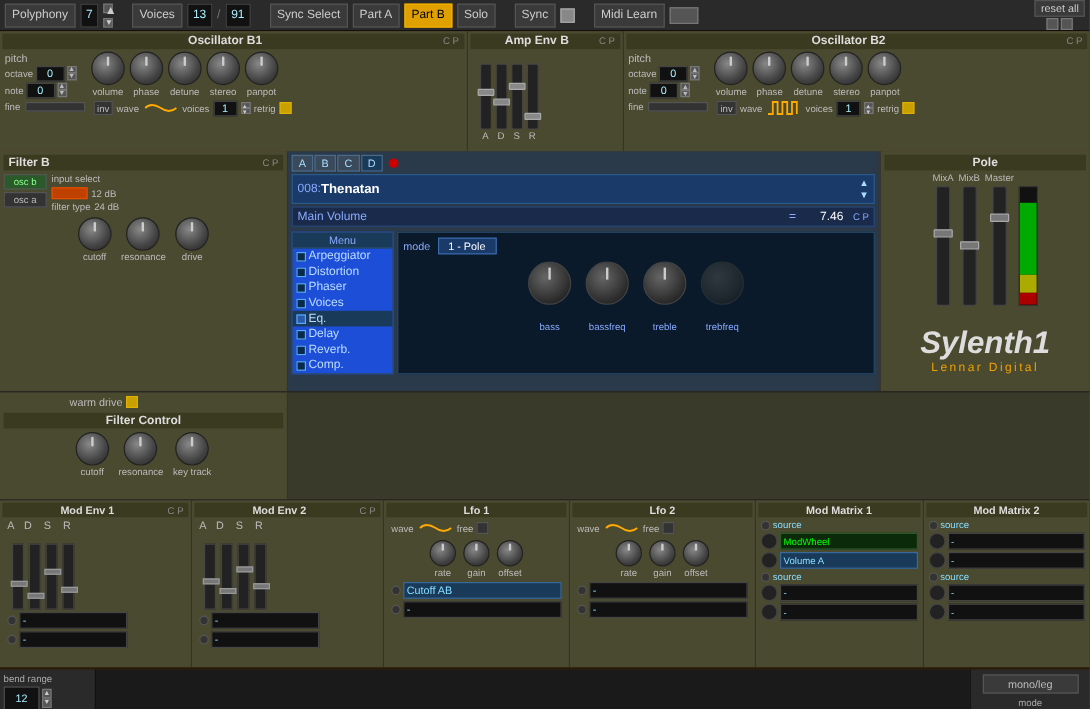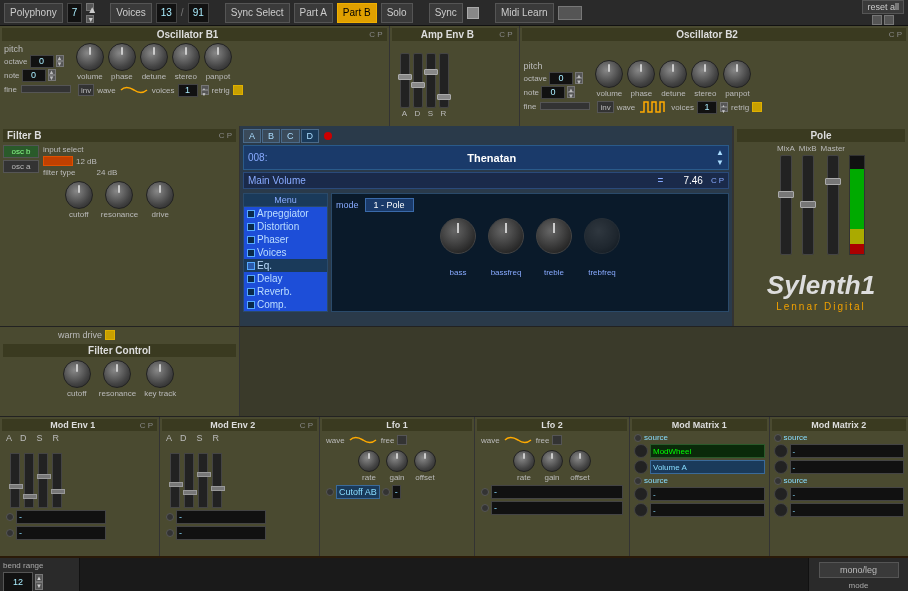--- a/index.html
+++ b/index.html
@@ -468,21 +468,21 @@
       <div class="fader-col">
         <div class="fader-track">
           <div class="fader-thumb" style="top:40px"></div>
         </div>
         <span class="fader-label">R</span>
       </div>
     </div>
   </div>
 
   <div style="flex:1;background:#4a4a30;padding:2px;">
-    <div style="display:flex;align-items:center;background:#3a3a20;padding:1px 4px;margin-bottom:19px;">
+    <div style="display:flex;align-items:center;background:#3a3a20;padding:1px 4px;margin-bottom:2px;">
       <span style="flex:1;text-align:center;font-size:10px;font-weight:bold;color:#ddd">Oscillator B2</span>
       <span class="cp-badge">C P</span>
     </div>
     <div style="display:flex;align-items:center;gap:3px">
       <div class="osc-pitch-area">
         <span style="font-size:9px;color:#bbb">pitch</span>
         <div class="pitch-row">
           <span style="font-size:8px">octave</span>
           <div class="num-small">0</div>
           <div style="display:flex;flex-direction:column">
@@ -557,21 +557,21 @@
       <div style="display:flex;flex-direction:column;gap:2px">
         <button class="f-mode-btn active">osc b</button>
         <button class="f-mode-btn">osc a</button>
       </div>
       <div style="display:flex;flex-direction:column;gap:2px">
         <span style="font-size:8px;color:#bbb">input select</span>
         <div style="display:flex;align-items:center;gap:3px">
           <div style="width:30px;height:10px;background:#c04000;border:1px solid #e05000"></div>
           <span style="font-size:8px;color:#bbb">12 dB</span>
         </div>
-        <div style="display:flex;align-items:center;gap:21px">
+        <div style="display:flex;align-items:center;gap:3px">
           <span style="font-size:8px;color:#bbb">filter type</span>
           <span style="font-size:8px;color:#bbb">24 dB</span>
         </div>
       </div>
     </div>
     <div style="display:flex;gap:8px;justify-content:center">
       <div class="knob-col">
         <div class="knob"></div>
         <span class="knob-label">cutoff</span>
       </div>
@@ -591,21 +591,21 @@
     <div style="display:flex;gap:1px;margin-bottom:2px;align-items:center">
       <button class="patch-tab">A</button>
       <button class="patch-tab">B</button>
       <button class="patch-tab">C</button>
       <button class="patch-tab active">D</button>
       <div style="width:8px;height:8px;background:#c00;border-radius:50%;margin-left:4px"></div>
     </div>
 
     <div style="display:flex;align-items:center;background:#1a3a6a;border:1px solid #2a5a8a;padding:2px 4px;margin-bottom:2px">
       <span style="color:#8af;font-size:10px">008:</span>
-      <span style="flex:1;text-align:center;color:#fff;font-size:11px;font-weight:bold">Thenatan</span>
+      <span style="flex:1;color:#fff;font-size:11px;font-weight:bold">Thenatan</span>
       <div style="display:flex;flex-direction:column;gap:1px">
         <div style="color:#adf;font-size:8px;cursor:pointer">▲</div>
         <div style="color:#adf;font-size:8px;cursor:pointer">▼</div>
       </div>
     </div>
 
     <div style="display:flex;align-items:center;background:#1a2a4a;border:1px solid #2a4a7a;padding:2px 4px;margin-bottom:4px">
       <span style="color:#8af;font-size:10px;flex:1">Main Volume</span>
       <span style="color:#8af;font-size:10px">=</span>
       <span style="color:#fff;font-size:10px;margin-left:20px">7.46</span>
@@ -843,21 +843,21 @@
       </div>
       <div class="knob-col">
         <div class="knob-small"></div>
         <span class="knob-label">gain</span>
       </div>
       <div class="knob-col">
         <div class="knob-small"></div>
         <span class="knob-label">offset</span>
       </div>
     </div>
-    <div style="display:flex;flex-direction:row;gap:2px;padding:0 4px">
+    <div style="display:flex;flex-direction:column;gap:2px;padding:0 4px">
       <div style="display:flex;align-items:center;gap:2px">
         <div style="width:8px;height:8px;background:#333;border:1px solid #555;border-radius:50%"></div>
         <div style="background:#1a3a5a;border:1px solid #3a6a9a;color:#8df;font-size:9px;height:14px;flex:1;display:flex;align-items:center;padding:0 2px">Cutoff AB</div>
       </div>
       <div style="display:flex;align-items:center;gap:2px">
         <div style="width:8px;height:8px;background:#333;border:1px solid #555;border-radius:50%"></div>
         <div style="background:#111;border:1px solid #444;color:#8df;font-size:9px;height:14px;flex:1;display:flex;align-items:center;padding:0 2px">-</div>
       </div>
     </div>
   </div>

